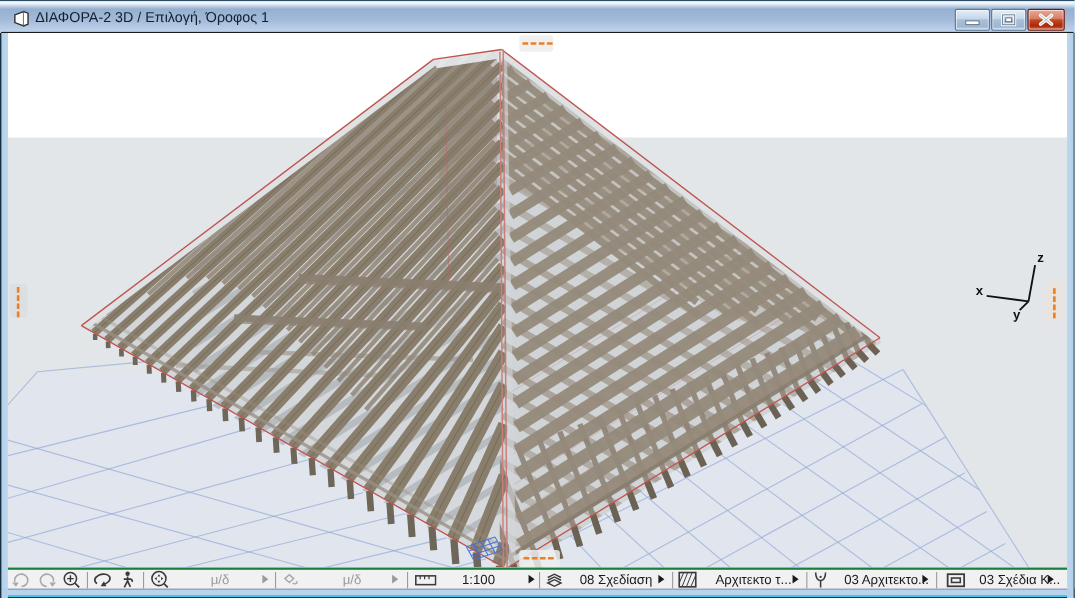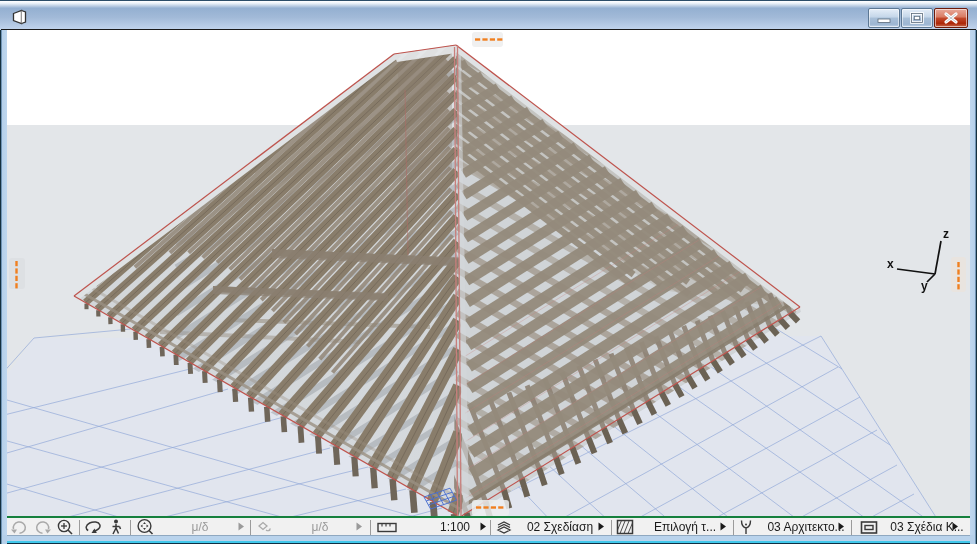--- a/index.html
+++ b/index.html
@@ -22,20 +22,21 @@
 .botR{position:absolute;left:970px;top:535px;width:7px;height:9px;background:linear-gradient(270deg,#14303f 0 1px,#6f94b5 1px 2px,#b5d0ea 2px)}
 </style>
 </head>
 <body>
 <div class="win">
   <div class="titlebar"></div>
   <svg width="16" height="16" viewBox="0 0 16 16" style="position:absolute;left:12px;top:9px">
       <path d="M1.5 4.5 L9.5 1.5 L9.5 14.5 L1.5 11.5 Z" fill="#ffffff" stroke="#333" stroke-width="1.3"></path>
       <path d="M9.5 1.5 L13.5 3 L13.5 13 L9.5 14.5" fill="#ffffff" stroke="#333" stroke-width="1.3"></path>
     </svg>
+  <div class="titletext">ΔΙΑΦΟΡΑ-2 3D / Επιλογή, Όροφος 1</div>
   <div style="position:absolute;left:868px;top:8px;width:30px;height:18px;background:linear-gradient(180deg,#e5eef8 0%,#c4d6e9 45%,#a8bfd8 50%,#9db6d2 85%,#c6d8ec 100%);border:1px solid #5c7894;border-radius:2px;box-shadow:inset 0 0 0 1px rgba(255,255,255,0.55)">
       <svg width="30" height="18" viewBox="0 0 30 18" style="position:absolute;left:0;top:0">
         <rect x="9" y="10" width="12" height="3.4" fill="#ffffff" stroke="#5a6a7a" stroke-width="0.8"></rect>
       </svg>
     </div>
   <div style="position:absolute;left:901px;top:8px;width:30px;height:18px;background:linear-gradient(180deg,#e5eef8 0%,#c4d6e9 45%,#a8bfd8 50%,#9db6d2 85%,#c6d8ec 100%);border:1px solid #5c7894;border-radius:2px;box-shadow:inset 0 0 0 1px rgba(255,255,255,0.55)">
       <svg width="30" height="18" viewBox="0 0 30 18" style="position:absolute;left:0;top:0">
         <rect x="9.5" y="4.5" width="11" height="9" fill="none" stroke="#ffffff" stroke-width="2.6"></rect>
         <rect x="9.5" y="4.5" width="11" height="9" fill="none" stroke="#5a6a7a" stroke-width="0.8"></rect>
         <rect x="12.3" y="7.3" width="5.4" height="3.4" fill="#ffffff" stroke="#5a6a7a" stroke-width="0.8"></rect>
@@ -419,38 +420,38 @@
       </svg>
 <div style="position:absolute;left:273px;top:0;width:80px;height:19px;line-height:19px;text-align:center;font-size:12px;color:#9a9a9a;white-space:nowrap;overflow:hidden">μ/δ</div>
 <svg style="position:absolute;left:347px;top:0" width="10" height="19" viewBox="0 0 10 19">
         <path d="M2.5 4.5 L2.5 12.5 L8 8.5 Z" fill="#9a9a9a"></path>
       </svg>
 <div style="position:absolute;left:363px;top:2px;width:1px;height:15px;background:#9b9b9b"></div>
 <svg style="position:absolute;left:370px;top:0" width="20" height="19" viewBox="0 0 20 19">
         <rect x="1" y="5.5" width="18" height="8" fill="none" stroke="#3a3a3a" stroke-width="1.4"></rect>
         <path d="M5 5.5 v3 M9 5.5 v3 M13 5.5 v3" stroke="#3a3a3a" stroke-width="1.1" fill="none"></path>
       </svg>
-<div style="position:absolute;left:393px;top:0;width:70px;height:19px;line-height:19px;text-align:right;font-size:12px;color:#1a1a1a;white-space:nowrap;overflow:hidden">1:100</div>
+<div style="position:absolute;left:393px;top:0;width:70px;height:19px;line-height:19px;text-align:center;font-size:12px;color:#1a1a1a;white-space:nowrap;overflow:hidden">1:100</div>
 <svg style="position:absolute;left:471px;top:0" width="10" height="19" viewBox="0 0 10 19">
         <path d="M2.5 4.5 L2.5 12.5 L8 8.5 Z" fill="#1a1a1a"></path>
       </svg>
 <div style="position:absolute;left:483px;top:2px;width:1px;height:15px;background:#9b9b9b"></div>
 <svg style="position:absolute;left:489px;top:0" width="16" height="19" viewBox="0 0 16 19">
         <path d="M2 12 L8 9 L14 12 L8 15 Z M2 9.5 L8 6.5 L14 9.5 M2 7 L8 4 L14 7" fill="none" stroke="#3a3a3a" stroke-width="1.3"></path>
       </svg>
-<div style="position:absolute;left:513px;top:0;width:80px;height:19px;line-height:19px;text-align:center;font-size:12px;color:#1a1a1a;white-space:nowrap;overflow:hidden">02 Σχεδίαση</div>
+<div style="position:absolute;left:513px;top:0;width:80px;height:19px;line-height:19px;text-align:center;font-size:12px;color:#1a1a1a;white-space:nowrap;overflow:hidden">08 Σχεδίαση</div>
 <svg style="position:absolute;left:589px;top:0" width="10" height="19" viewBox="0 0 10 19">
         <path d="M2.5 4.5 L2.5 12.5 L8 8.5 Z" fill="#1a1a1a"></path>
       </svg>
 <div style="position:absolute;left:604px;top:2px;width:1px;height:15px;background:#9b9b9b"></div>
 <svg style="position:absolute;left:609px;top:0" width="18" height="19" viewBox="0 0 18 19">
         <rect x="1.5" y="2.5" width="15" height="13" fill="none" stroke="#3a3a3a" stroke-width="1.5"></rect>
         <path d="M1.5 12 L5.5 2.5 M4 15.5 L9 3 M8 15.5 L13 3 M12 15.5 L16.5 5" stroke="#3a3a3a" stroke-width="0.9" fill="none"></path>
       </svg>
-<div style="position:absolute;left:633px;top:0;width:90px;height:19px;line-height:19px;text-align:center;font-size:12px;color:#1a1a1a;white-space:nowrap;overflow:hidden">Επιλογή τ...</div>
+<div style="position:absolute;left:633px;top:0;width:90px;height:19px;line-height:19px;text-align:center;font-size:12px;color:#1a1a1a;white-space:nowrap;overflow:hidden">Αρχιτεκτο τ...</div>
 <svg style="position:absolute;left:711px;top:0" width="10" height="19" viewBox="0 0 10 19">
         <path d="M2.5 4.5 L2.5 12.5 L8 8.5 Z" fill="#1a1a1a"></path>
       </svg>
 <div style="position:absolute;left:726px;top:2px;width:1px;height:15px;background:#9b9b9b"></div>
 <svg style="position:absolute;left:731px;top:0" width="16" height="19" viewBox="0 0 16 19">
         <path d="M3.5 2.5 Q3.5 9 8 10 Q12.5 9 12.5 2.5 M8 10 L8 16" fill="none" stroke="#3a3a3a" stroke-width="1.4"></path>
         <circle cx="8" cy="6.5" r="1" fill="#3a3a3a"></circle>
       </svg>
 <div style="position:absolute;left:753px;top:0;width:92px;height:19px;line-height:19px;text-align:center;font-size:12px;color:#1a1a1a;white-space:nowrap;overflow:hidden">03 Αρχιτεκτο...</div>
 <svg style="position:absolute;left:829px;top:0" width="10" height="19" viewBox="0 0 10 19">

